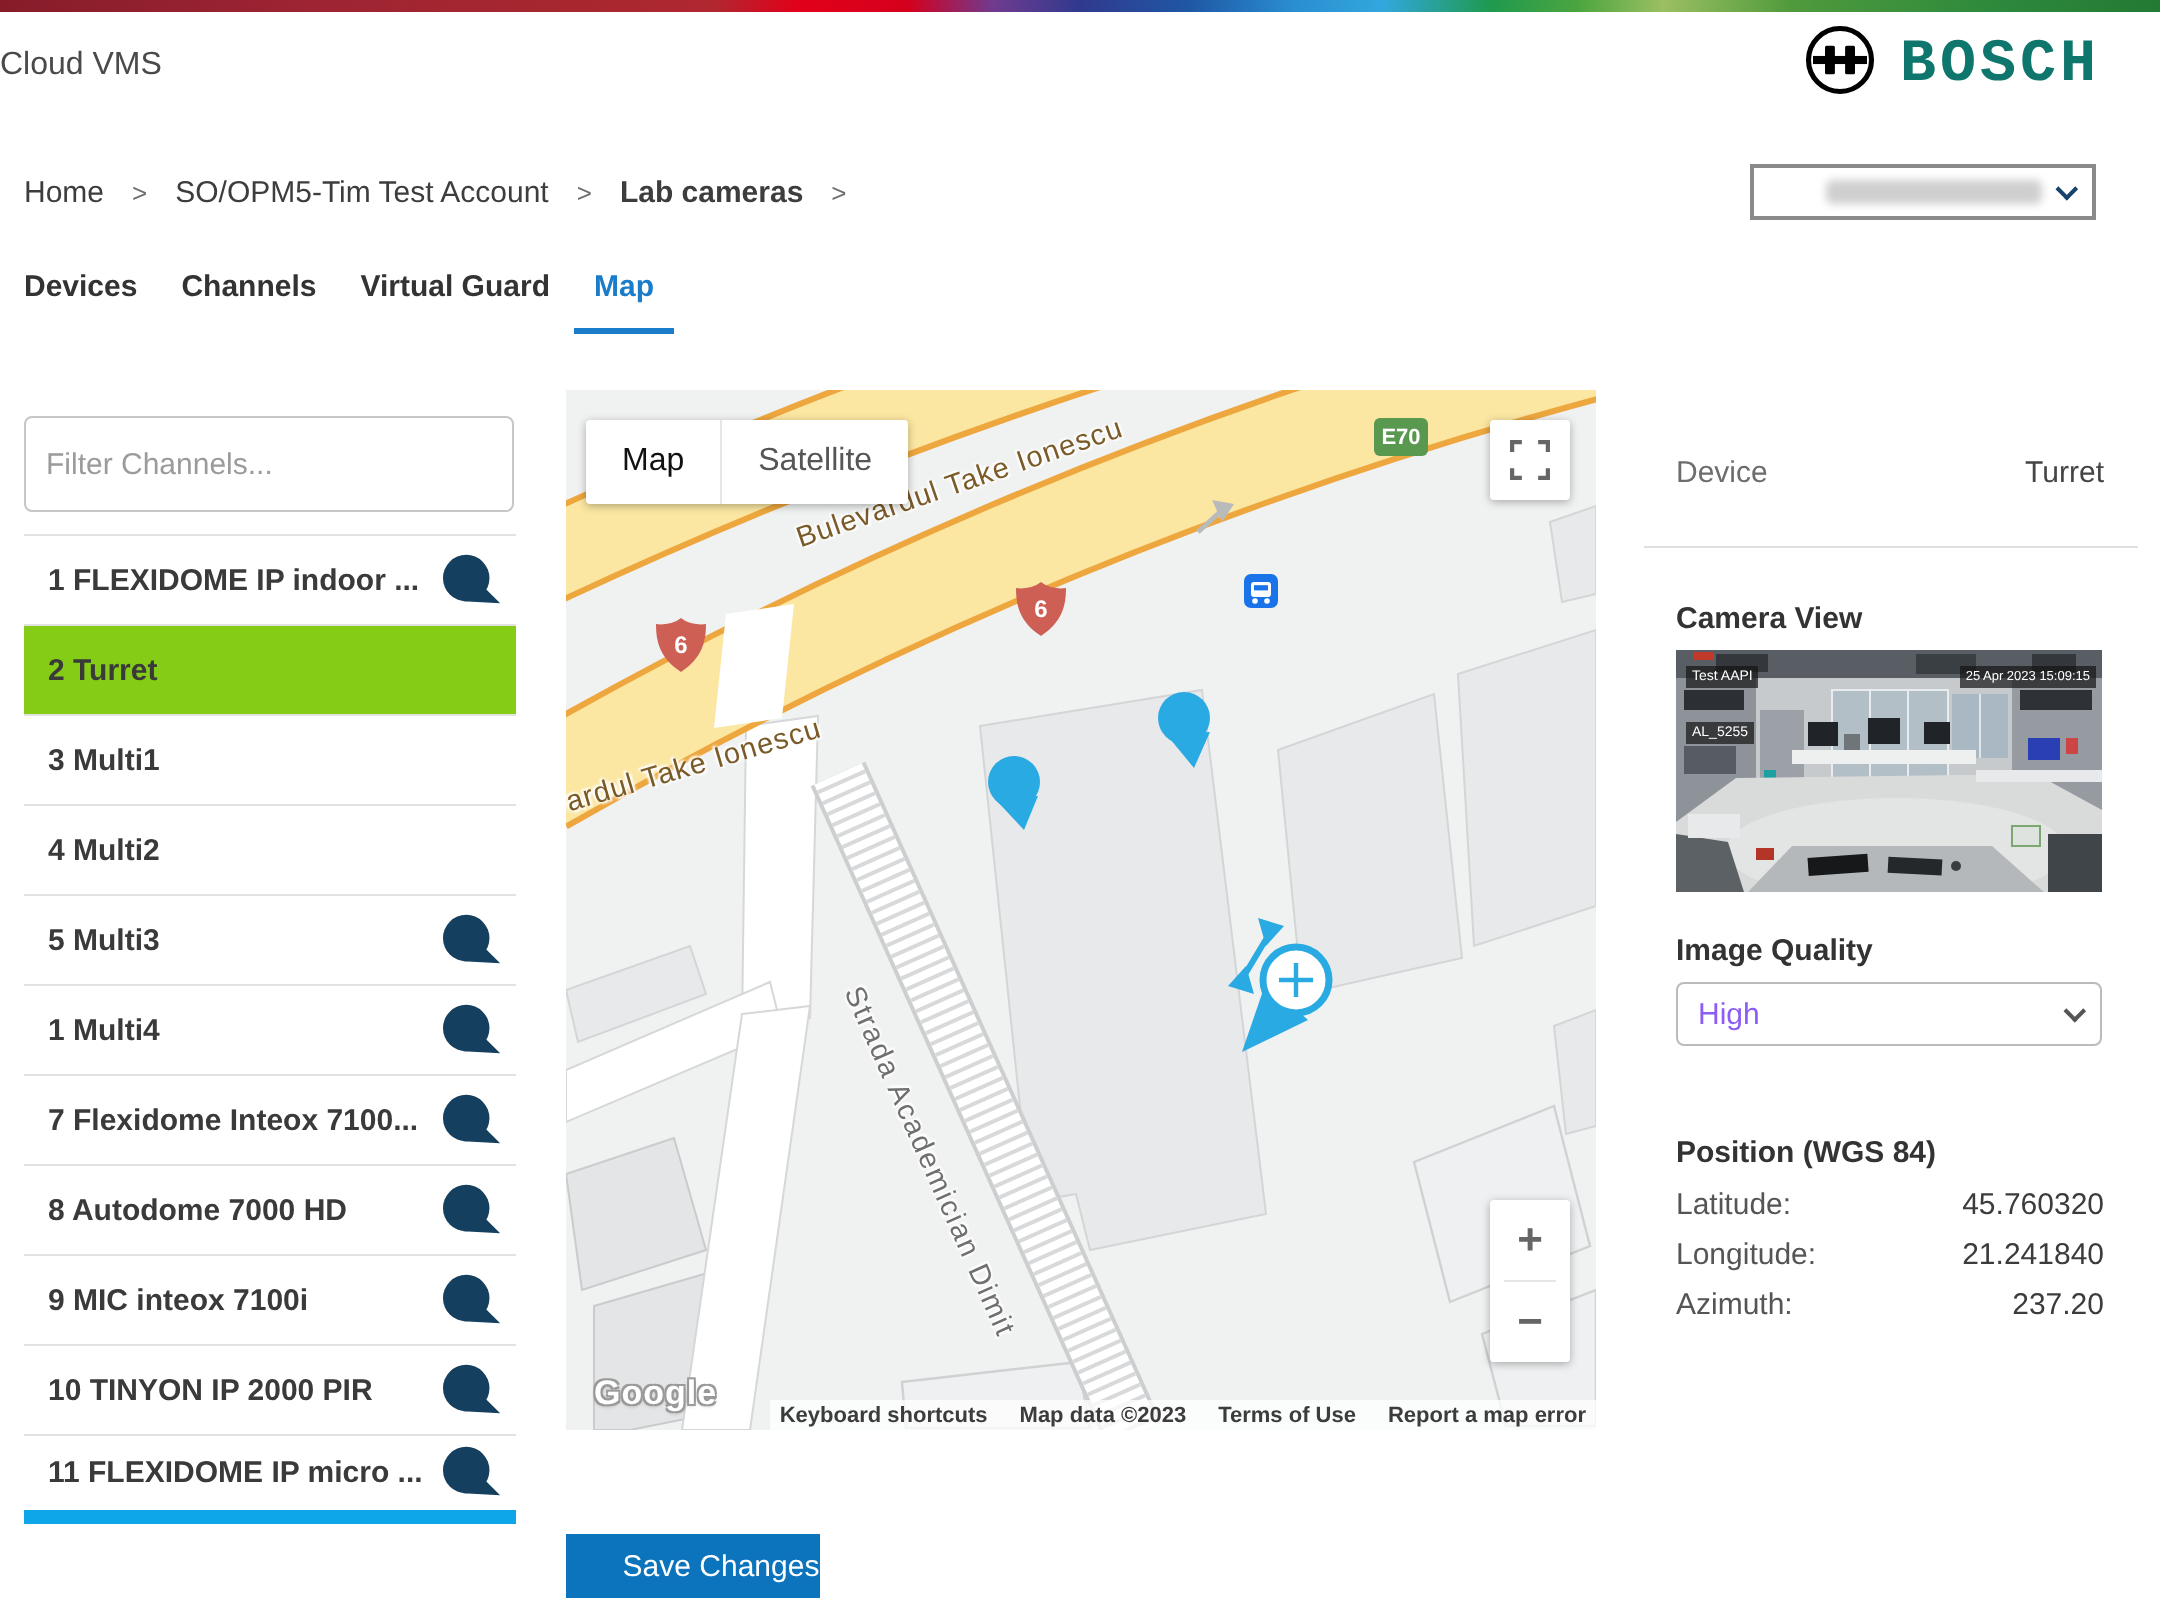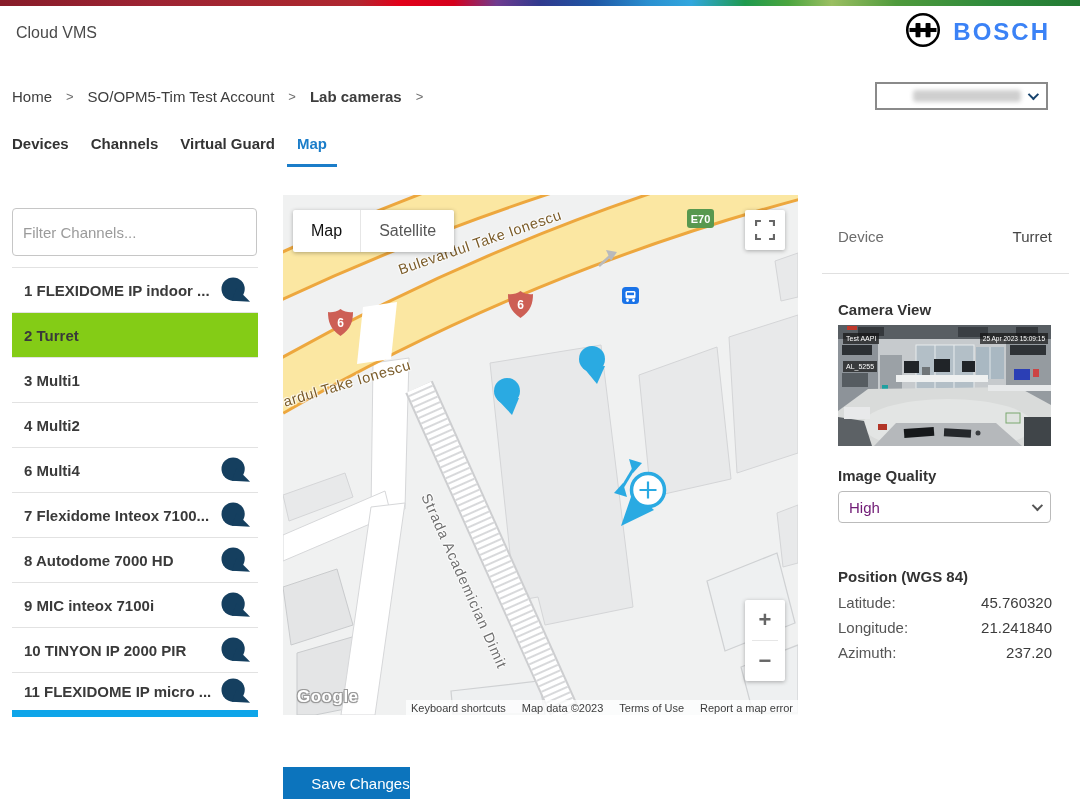--- a/index.html
+++ b/index.html
@@ -3,23 +3,23 @@
 <meta charset="utf-8">
 <style>
   * { margin:0; padding:0; box-sizing:border-box; }
   html,body { width:1080px; height:811px; background:#fff; font-family:"Liberation Sans", sans-serif; overflow:hidden; position:relative; }
 
   
   .supergraphic { position:absolute; left:0; top:0; width:1080px; height:6px;
     background:linear-gradient(90deg,#871c29 0%,#9d2433 14%,#a8272f 27%,#b02730 33%,#e2001a 37%,#d5001c 42%,#6f3b8f 46%,#303a8e 50%,#1f57a5 55%,#2a8fd0 60%,#32a7de 64%,#1f9a4e 69%,#4ba53f 73%,#9bbf62 77%,#4f9a3c 83%,#2e8a3c 92%,#237a33 100%); }
 
   
-  .app-title { position:absolute; left:16px; top:24px; font-size:16px; color:#4a4a4a; }
+  .app-title { position:absolute; left:0; top:24px; font-size:16px; color:#4a4a4a; }
   .logo { position:absolute; right:30px; top:12px; display:flex; align-items:center; gap:12px; }
-  .logo-word { font-size:24px; font-weight:800; letter-spacing:2px; color:#3b82f6; }
+  .logo-word { font-size:30px; font-weight:800; letter-spacing:2px; color:#0f766e;font-family:Liberation Mono, monospace; }
 
   
   .breadcrumb { position:absolute; left:12px; top:88px; display:flex; align-items:center; gap:14px; font-size:15px; color:#3d3d3d; }
   .crumb { cursor:pointer; }
   .crumb-sep { color:#6e6e6e; font-size:13px; }
   .crumb.bold { font-weight:700; }
 
   .account-select { position:absolute; left:875px; top:82px; width:173px; height:28px; border:2px solid #8a8a8a; background:#fff; display:flex; align-items:center; justify-content:space-between; padding:0 10px; }
   .account-blur { width:108px; height:12px; margin-left:26px; background:#cfcfcf; border-radius:3px; filter:blur(2px); }
   .chevron { width:8px; height:8px; border-right:2px solid #16436d; border-bottom:2px solid #16436d; transform:rotate(45deg) translateY(-2px); }
@@ -59,39 +59,39 @@
   .maptype .mt.inactive { color:#565656; border-left:1px solid #e6e6e6; }
 
   .fullscreen-btn { position:absolute; right:13px; top:15px; width:40px; height:40px; background:#fff; box-shadow:0 1px 4px rgba(0,0,0,.3); border-radius:2px; display:flex; align-items:center; justify-content:center; cursor:pointer; }
   .zoomctl { position:absolute; right:13px; top:405px; width:40px; height:81px; background:#fff; box-shadow:0 1px 4px rgba(0,0,0,.3); border-radius:2px; display:flex; flex-direction:column; cursor:pointer; }
   .zoomctl .zbtn { flex:1; display:flex; align-items:center; justify-content:center; font-size:22px; font-weight:700; color:#666; }
   .zoomctl .zdiv { height:1px; background:#e6e6e6; margin:0 7px; }
 
   .google-logo { position:absolute; left:14px; bottom:8px; font-size:17px; font-weight:700; letter-spacing:.5px; color:#fff; cursor:pointer;
     text-shadow:-1px -1px 0 #9a9a9a,1px -1px 0 #9a9a9a,-1px 1px 0 #9a9a9a,1px 1px 0 #9a9a9a,0 1px 2px rgba(0,0,0,.25); }
   .attribution { position:absolute; right:0; bottom:0; height:15px; display:flex; align-items:center; gap:16px; padding:0 5px; background:rgba(255,255,255,.75); font-size:11px; color:#3c3c3c; white-space:nowrap; }
-  .attribution span { cursor:pointer; }
+  .attribution span { cursor:pointer;font-weight:bold; }
   .attribution .static { cursor:default; }
 
   
   .panel { position:absolute; left:822px; top:195px; width:247px; }
   .dev-row { display:flex; justify-content:space-between; padding:33px 17px 0 16px; font-size:15px; }
   .dev-label { color:#6d6d6d; }
   .dev-value { color:#454545; }
   .panel-div { margin-top:28px; border-top:1px solid #e0e0e0; }
   .panel-h { font-size:15px; font-weight:700; color:#333; padding:0 17px 0 16px; }
   .cam-h { margin-top:27px; }
   .cam-wrap { position:relative; width:213px; height:121px; margin:7px 17px 0 16px; background:#cfd3d6; overflow:hidden; }
   .cam-chip { position:absolute; background:rgba(20,20,20,.7); color:#fff; font-size:7px; line-height:9px; padding:1px 3px; white-space:nowrap; }
   .chip-name { left:5px; top:8px; }
   .chip-al { left:5px; top:36px; }
   .chip-ts { right:3px; top:8px; font-size:6.5px; }
   .chip-red { left:9px; top:1px; width:10px; height:4px; background:#c0392b; padding:0; }
   .iq-h { margin-top:21px; }
-  .iq-select { width:213px; height:32px; margin:7px 17px 0 16px; border:1px solid #bbb; border-radius:4px; background:#fff; display:flex; align-items:center; justify-content:space-between; padding:0 10px; font-size:15px; color:#701a75; cursor:pointer; }
+  .iq-select { width:213px; height:32px; margin:7px 17px 0 16px; border:1px solid #bbb; border-radius:4px; background:#fff; display:flex; align-items:center; justify-content:space-between; padding:0 10px; font-size:15px; color:#8b5cf6; cursor:pointer; }
   .iq-select .chevron { border-color:#555; }
   .pos-h { margin-top:45px; }
   .pos-rows { padding:9px 17px 0 16px; font-size:15px; }
   .pos-row { display:flex; justify-content:space-between; margin-bottom:8px; }
   .pos-label { color:#555; }
   .pos-value { color:#3c3c3c; }
 
   
   .save-btn { position:absolute; left:283px; top:767px; width:127px; height:32px; background:#0c74bd; color:#fff; border:none; font-size:15px; font-family:"Liberation Sans",sans-serif; cursor:pointer;padding-left:28px; }
 </style>
@@ -151,22 +151,33 @@
       </div>
     <div class="chan selected" id="chan-1">
         <span class="chan-label">2 Turret</span>
       </div>
     <div class="chan" id="chan-2">
         <span class="chan-label">3 Multi1</span>
       </div>
     <div class="chan" id="chan-3">
         <span class="chan-label">4 Multi2</span>
       </div>
+    <div class="chan" id="chan-4">
+        <span class="chan-label">5 Multi3</span>
+        <span class="chan-icon">
+          <svg width="31" height="27" viewBox="0 0 32 27">
+            <g fill="#153f5f">
+              <circle cx="12.5" cy="12" r="12"></circle>
+              <polygon points="16,11 30,25 11,24"></polygon>
+            </g>
+          </svg>
+        </span>
+      </div>
     <div class="chan" id="chan-5">
-        <span class="chan-label">6 Multi4</span>
+        <span class="chan-label">1 Multi4</span>
         <span class="chan-icon">
           <svg width="31" height="27" viewBox="0 0 32 27">
             <g fill="#153f5f">
               <circle cx="12.5" cy="12" r="12"></circle>
               <polygon points="16,11 30,25 11,24"></polygon>
             </g>
           </svg>
         </span>
       </div>
     <div class="chan" id="chan-6">

